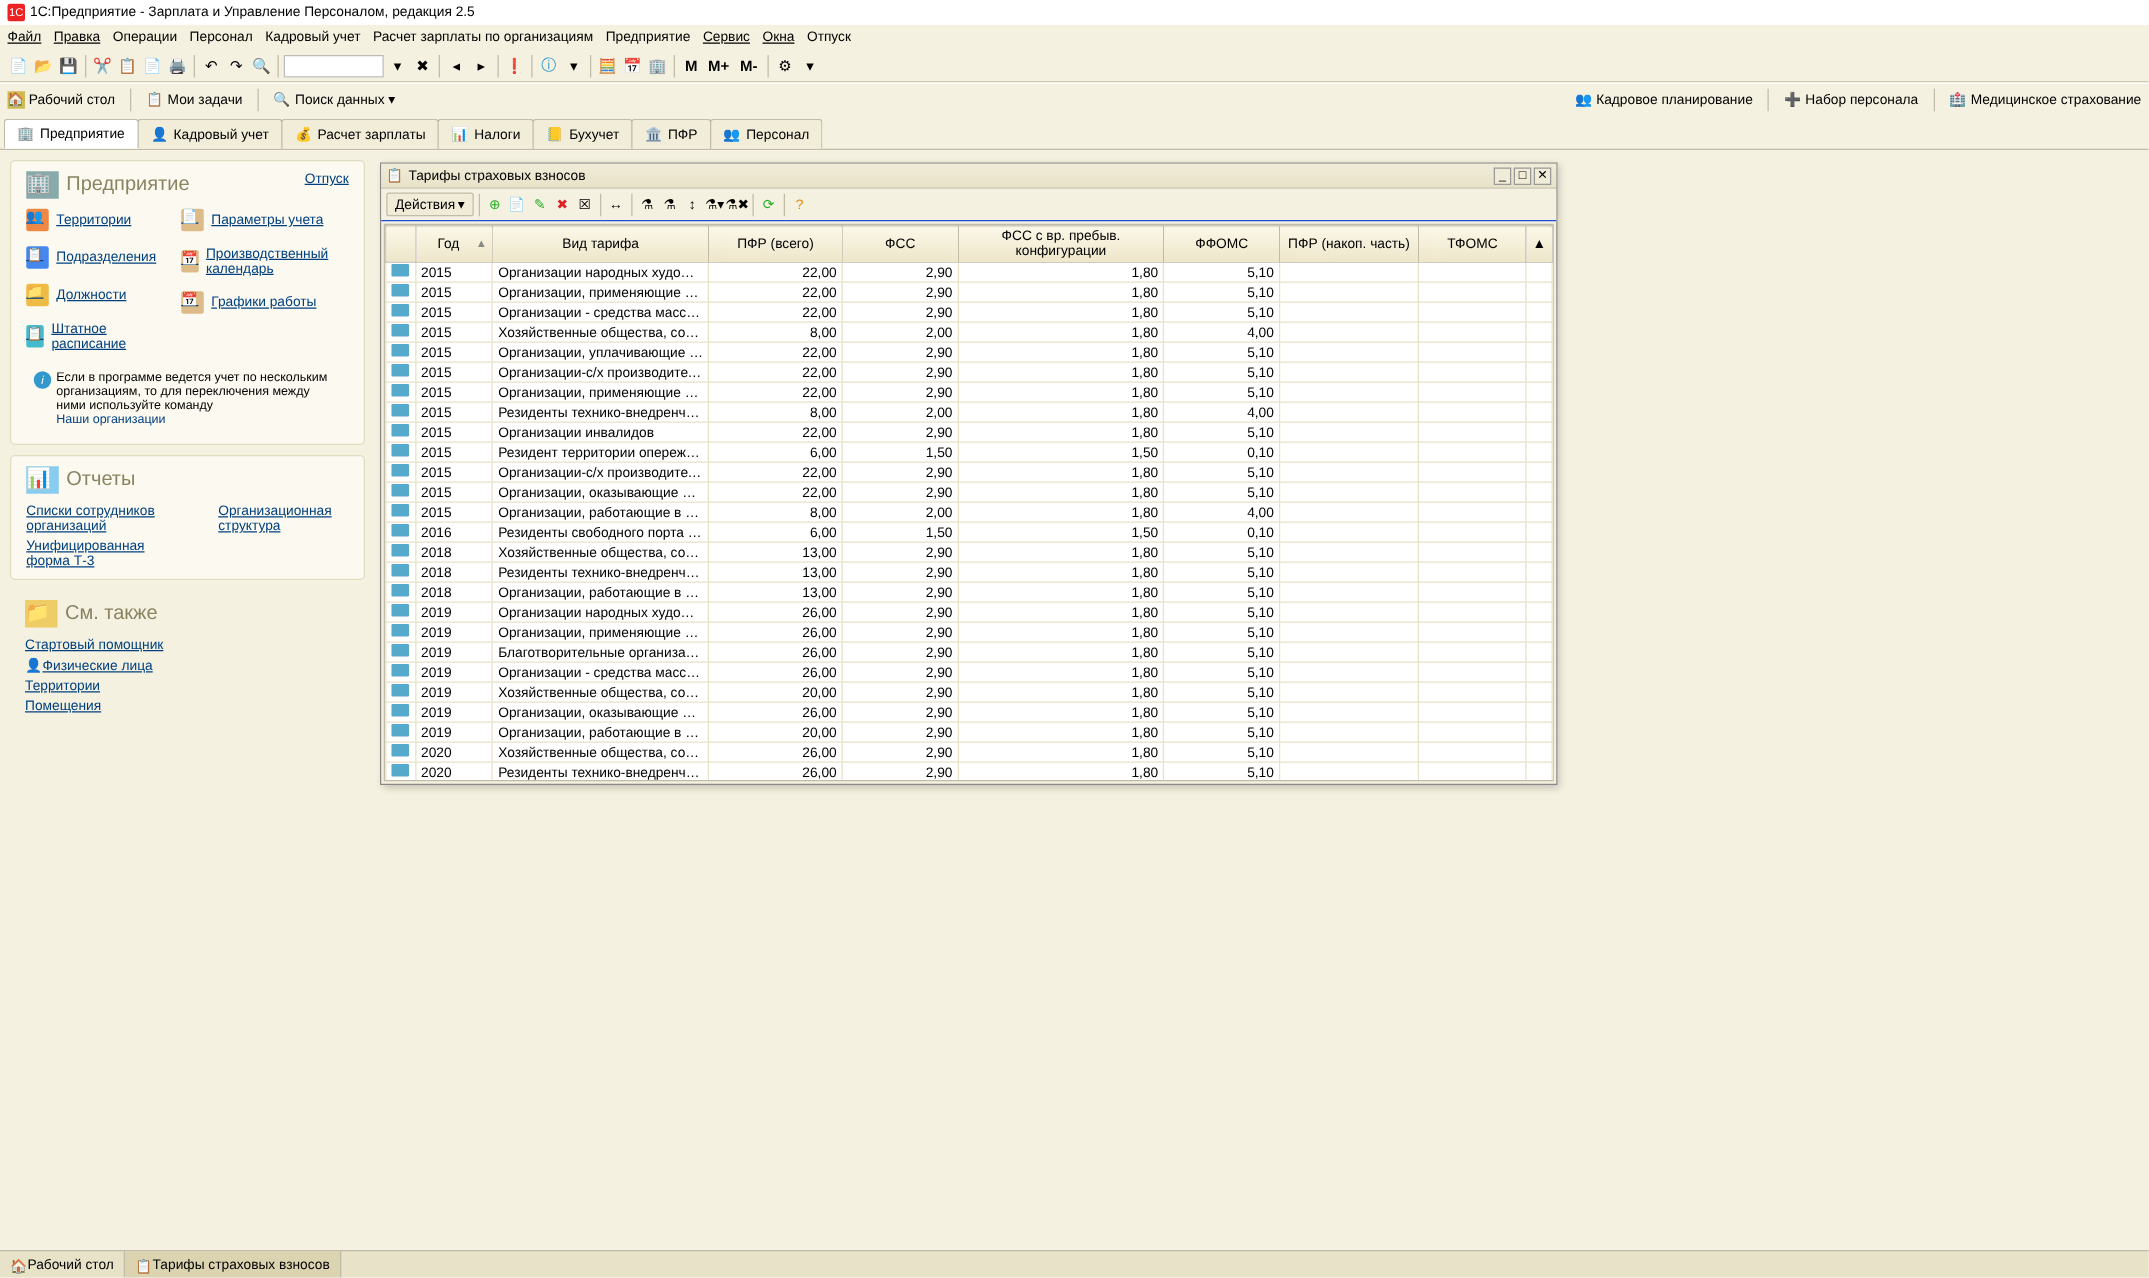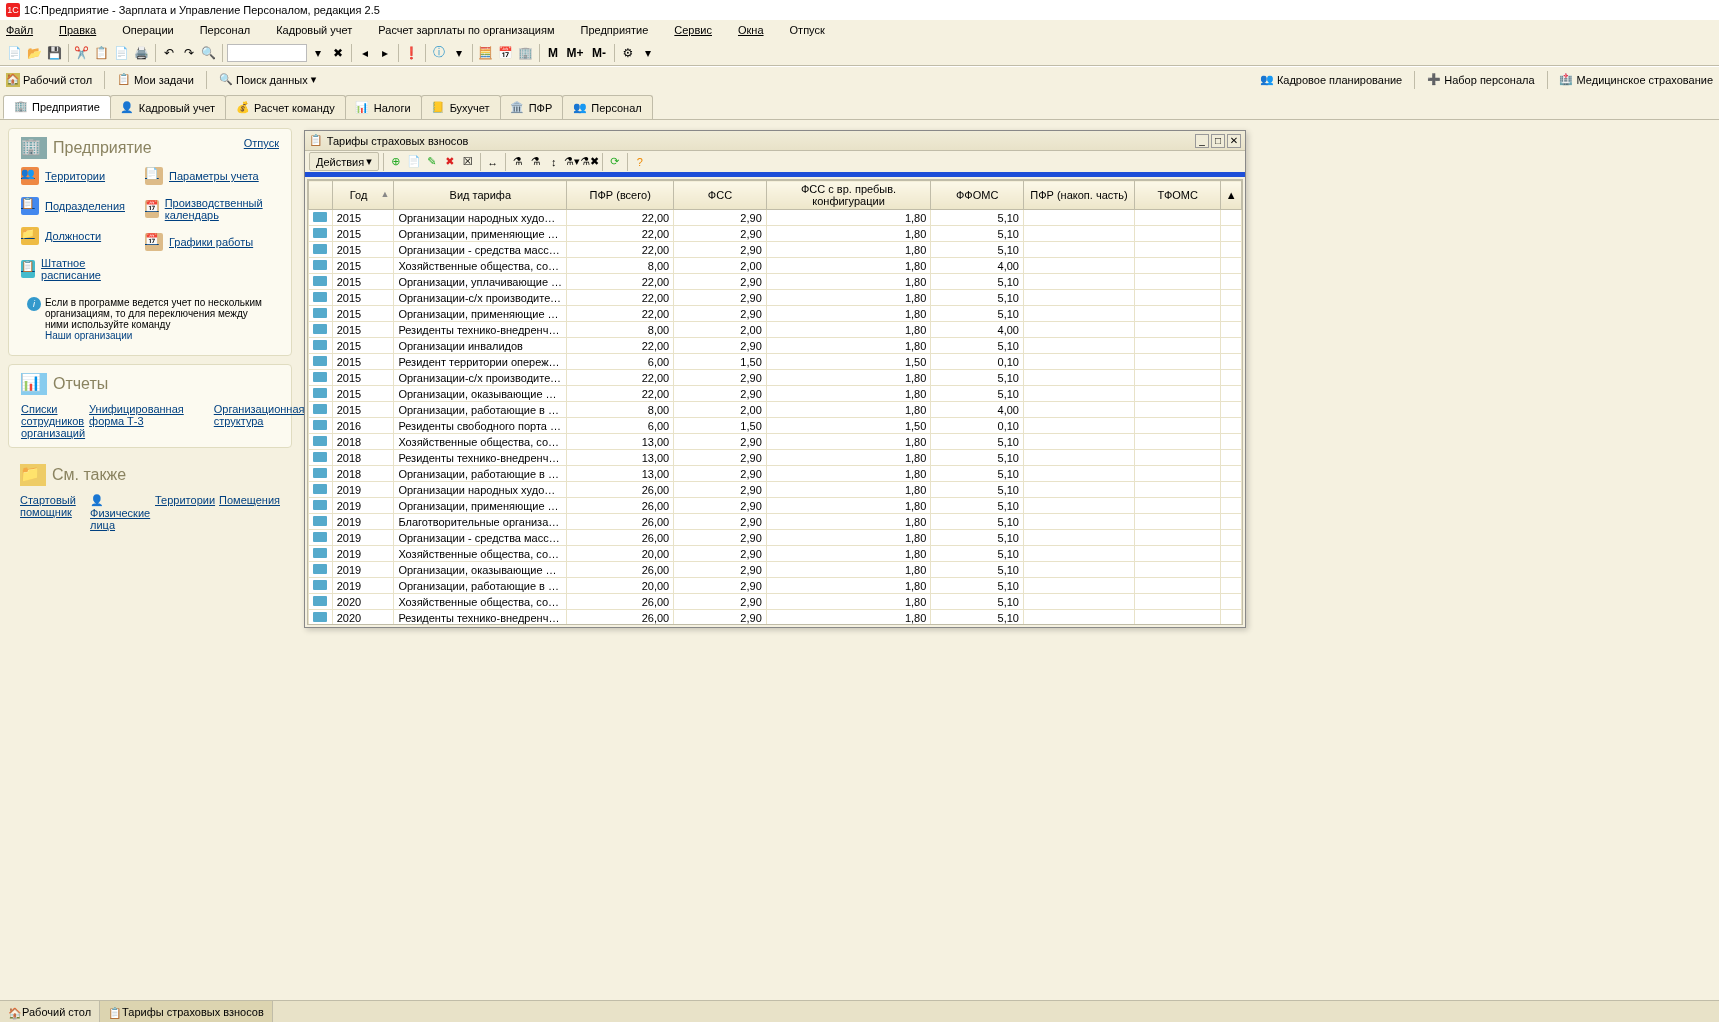--- a/index.html
+++ b/index.html
@@ -4,21 +4,21 @@
 <style>
   * { box-sizing: border-box; margin: 0; padding: 0; }
   body { font-family: Tahoma, Arial, sans-serif; font-size: 11px; background: #f5f1e0; overflow: hidden; height: 1022px; width: 1719px; position: relative; }
   
   
   .titlebar { background: #fff; height: 20px; padding: 2px 6px; display: flex; align-items: center; }
   .titlebar .logo { width: 14px; height: 14px; background: #e22; border-radius: 2px; margin-right: 4px; font-size: 9px; color: #fff; text-align: center; line-height: 14px; }
   .titlebar .title { font-size: 11px; }
 
   
-  .menubar { background: #f5f1e0; height: 20px; padding: 0 6px; display: flex; align-items: center; gap: 26px; }
+  .menubar { background: #f5f1e0; height: 20px; padding: 0 6px; display: flex; align-items: center; gap: 10px; }
   .menubar span { cursor: default; }
   .menubar span u { text-decoration: underline; }
 
   
   .maintoolbar { background: #f5f1e0; height: 26px; padding: 2px 6px; display: flex; align-items: center; gap: 2px; border-bottom: 1px solid #c0bca8; }
   .tbico { width: 18px; height: 18px; display: inline-flex; align-items: center; justify-content: center; font-size: 12px; cursor: pointer; }
   .tbsep { width: 1px; height: 18px; background: #c0bca8; margin: 0 2px; }
   .tbinput { width: 80px; height: 18px; border: 1px solid #bbb; font-size: 11px; padding: 0 2px; }
 
   
@@ -40,30 +40,30 @@
   .leftpanel { position: absolute; left: 0; top: 0; width: 300px; height: 100%; padding: 8px; }
   .panel-block { background: #fcfaf0; border: 1px solid #e0dcc0; border-radius: 4px; padding: 8px 12px; margin-bottom: 8px; }
   .panel-title { font-size: 16px; color: #8a8360; display: flex; align-items: center; gap: 6px; margin-bottom: 8px; }
   .panel-title .big-ico { width: 26px; height: 22px; background: #8aa; display: inline-block; }
   .nav-columns { display: flex; gap: 20px; }
   .nav-col { display: flex; flex-direction: column; gap: 12px; }
   .nav-link { color: #004080; text-decoration: underline; display: flex; align-items: center; gap: 6px; cursor: pointer; }
   .nav-link .ico { width: 18px; height: 18px; display: inline-block; background: #db8; border-radius: 2px; }
   .info-block { background: #fcfaf0; padding: 6px; font-size: 10px; display: flex; gap: 4px; margin-top: 10px; }
   .info-block .i-ico { width: 14px; height: 14px; background: #39c; border-radius: 50%; color: #fff; text-align: center; font-style: italic; flex-shrink: 0; font-size: 9px; line-height: 14px; }
-  .report-links { display: flex; flex-direction: row; gap: 4px; }
+  .report-links { display: flex; flex-direction: column; gap: 4px; }
   .report-links a { color: #004080; text-decoration: underline; cursor: pointer; }
 
   
   .dialog { position: absolute; left: 304px; top: 10px; width: 942px; background: #f5f1e0; border: 1px solid #888; box-shadow: 2px 2px 6px rgba(0,0,0,.2); }
   .dialog-title { background: linear-gradient(#f0ecd8, #e8e2c8); height: 20px; padding: 2px 4px; display: flex; align-items: center; justify-content: space-between; border-bottom: 1px solid #c0bca8; }
   .dialog-title .ttl { display: flex; align-items: center; gap: 4px; font-size: 11px; }
   .dialog-title .ctrls { display: flex; gap: 2px; }
   .dialog-title .ctrls span { width: 14px; height: 14px; border: 1px solid #999; background: #f0ecd8; text-align: center; line-height: 12px; font-size: 10px; cursor: pointer; }
-  .dialog-toolbar { background: #f5f1e0; height: 26px; padding: 2px 4px; display: flex; align-items: center; gap: 2px; border-bottom: 5px solid #1d4ed8; }
+  .dialog-toolbar { background: #f5f1e0; height: 26px; padding: 2px 4px; display: flex; align-items: center; gap: 2px; border-bottom: 1px solid #1d4ed8; }
   .dialog-toolbar .btn { padding: 2px 6px; background: #f0ecd8; border: 1px solid #c0bca8; border-radius: 2px; cursor: pointer; display: flex; align-items: center; gap: 2px; }
   .dialog-toolbar .ico { width: 16px; height: 16px; display: inline-flex; align-items: center; justify-content: center; cursor: pointer; font-size: 11px; }
 
   
   .table-wrap { height: 446px; overflow: auto; background: #fff; margin: 2px; border: 1px solid #c0bca8; position: relative; }
   table { border-collapse: collapse; width: 100%; font-size: 11px; }
   thead th { background: linear-gradient(#fcf8e8, #ede6ca); border: 1px solid #c0bca8; padding: 2px 4px; text-align: center; font-weight: normal; position: sticky; top: 0; height: 18px; }
   thead th.r { text-align: center; margin-top: 23px; }
   tbody td { border: 1px solid #e8e2c8; padding: 1px 4px; height: 16px; white-space: nowrap; overflow: hidden; }
   tbody td.r { text-align: right; }
@@ -177,21 +177,21 @@
   <div class="tab active">
       <span class="ico">🏢</span>
       <span>Предприятие</span>
     </div>
   <div class="tab">
       <span class="ico">👤</span>
       <span>Кадровый учет</span>
     </div>
   <div class="tab">
       <span class="ico">💰</span>
-      <span>Расчет команду</span>
+      <span>Расчет зарплаты</span>
     </div>
   <div class="tab">
       <span class="ico">📊</span>
       <span>Налоги</span>
     </div>
   <div class="tab">
       <span class="ico">📒</span>
       <span>Бухучет</span>
     </div>
   <div class="tab">

